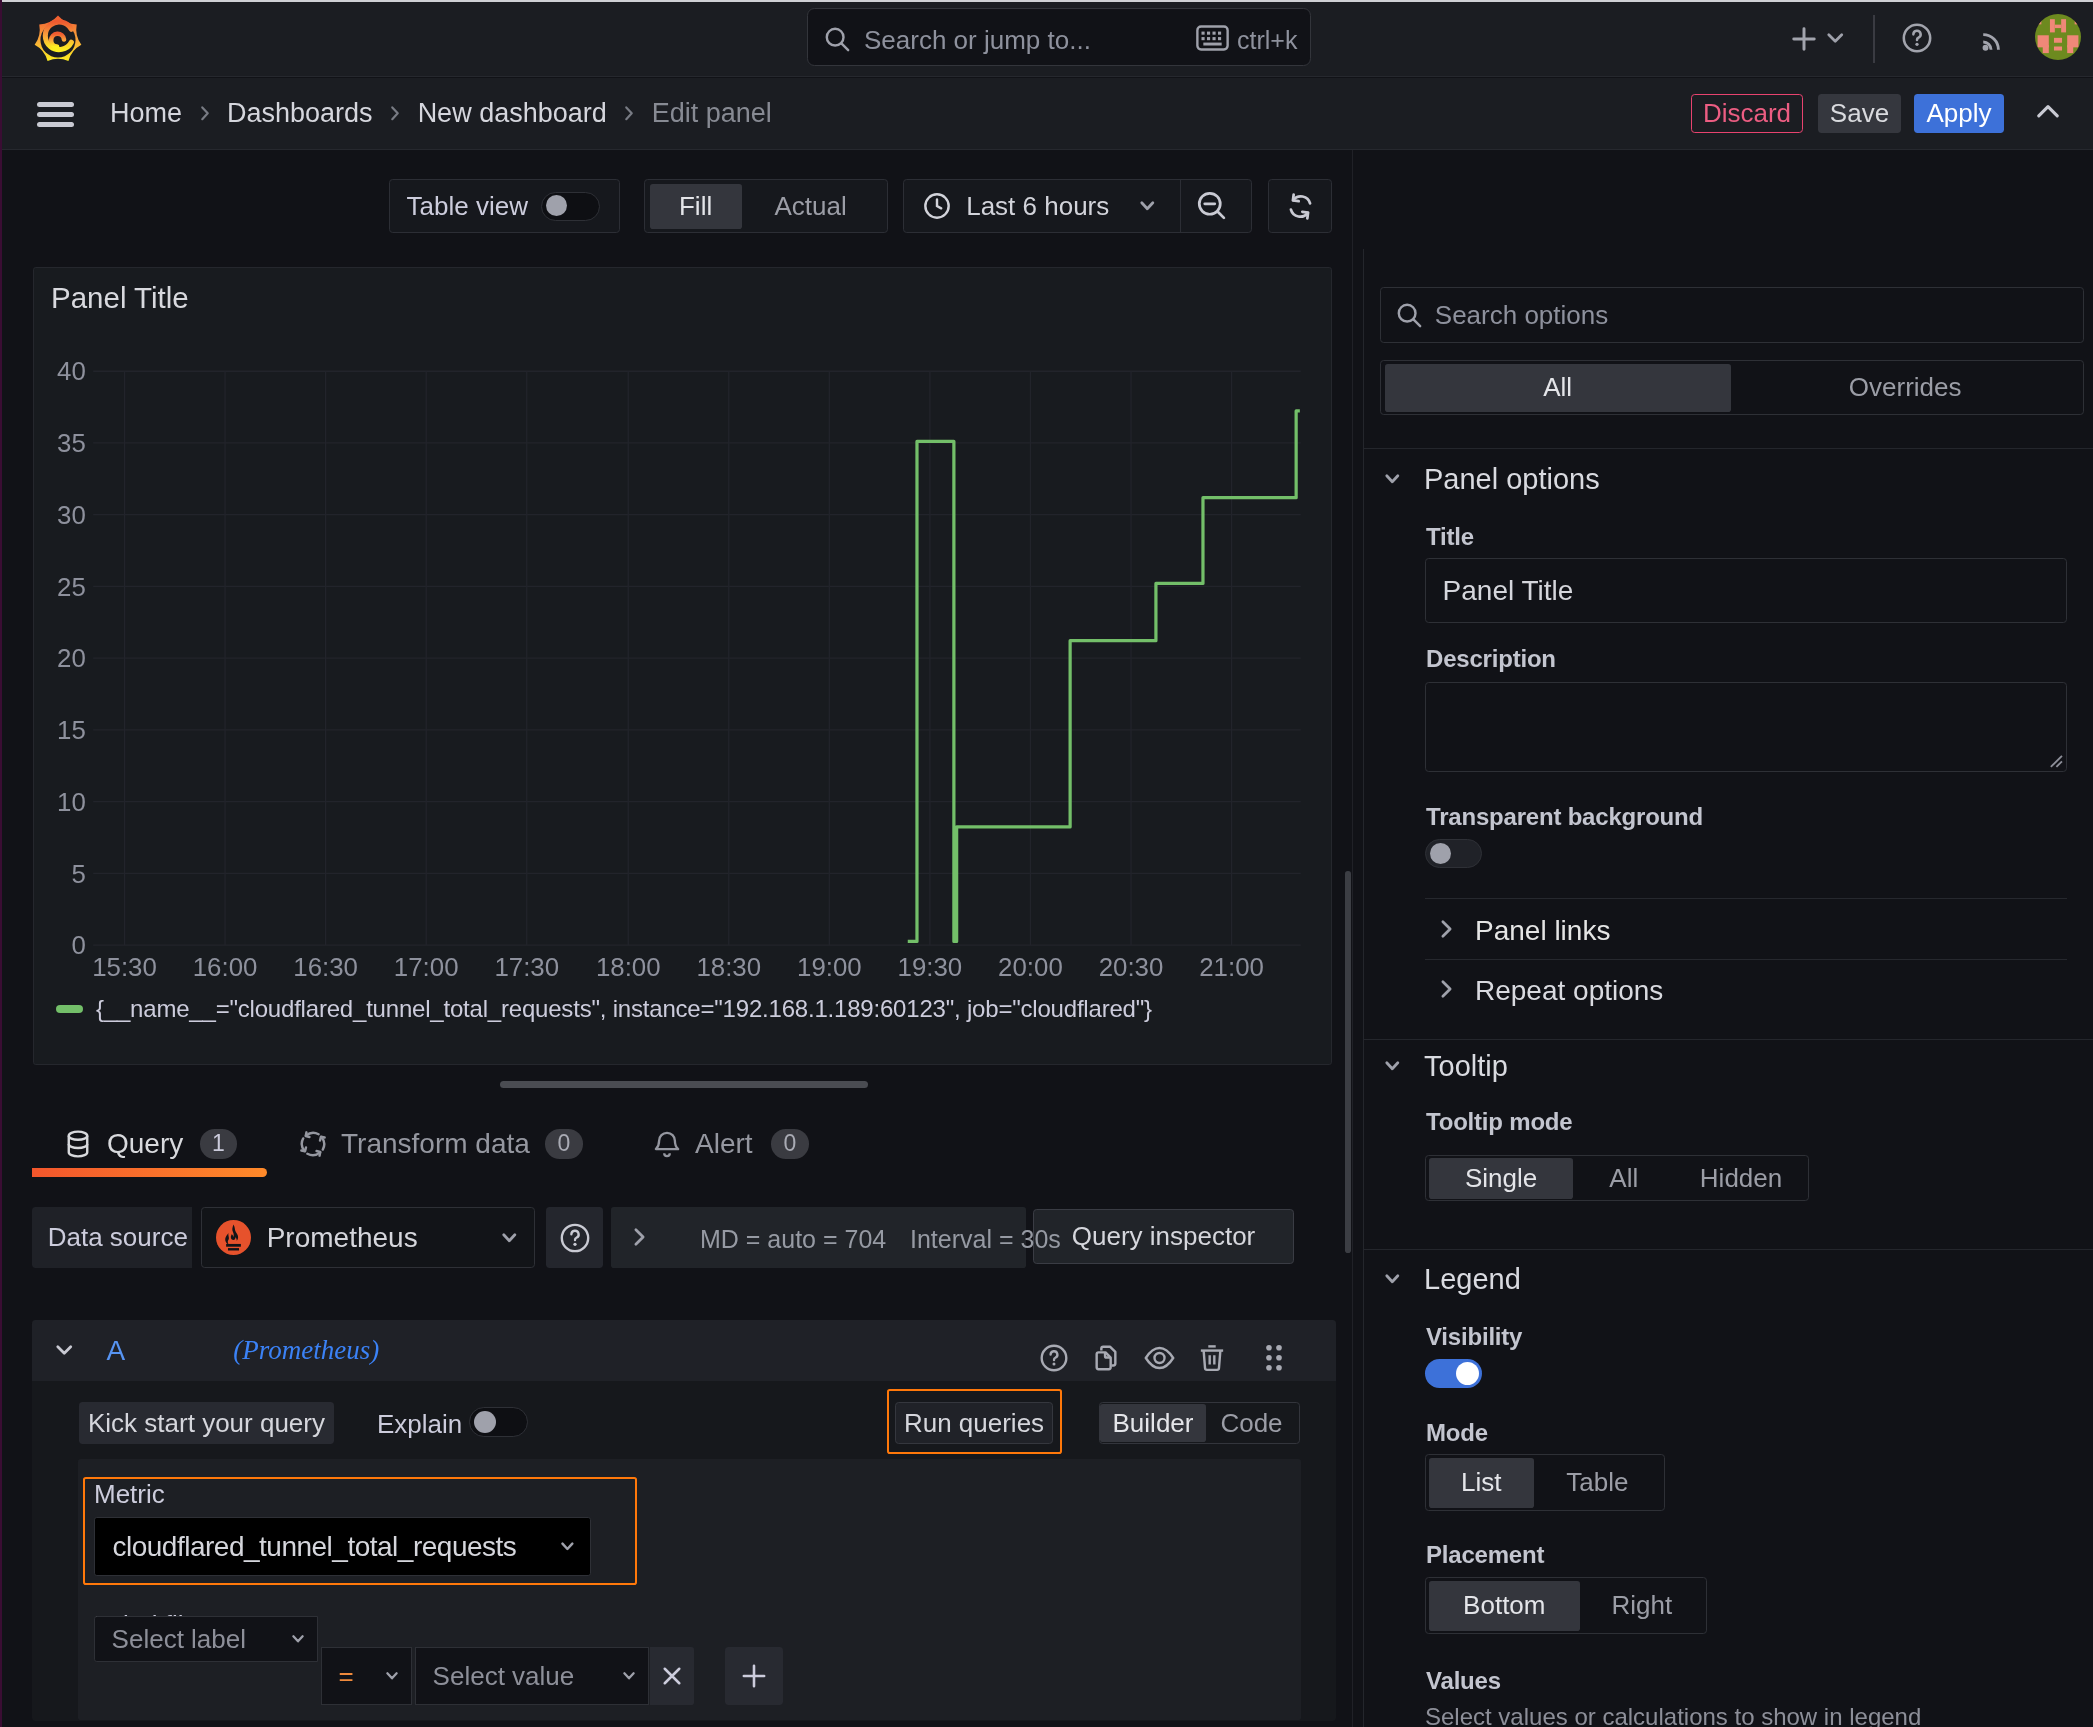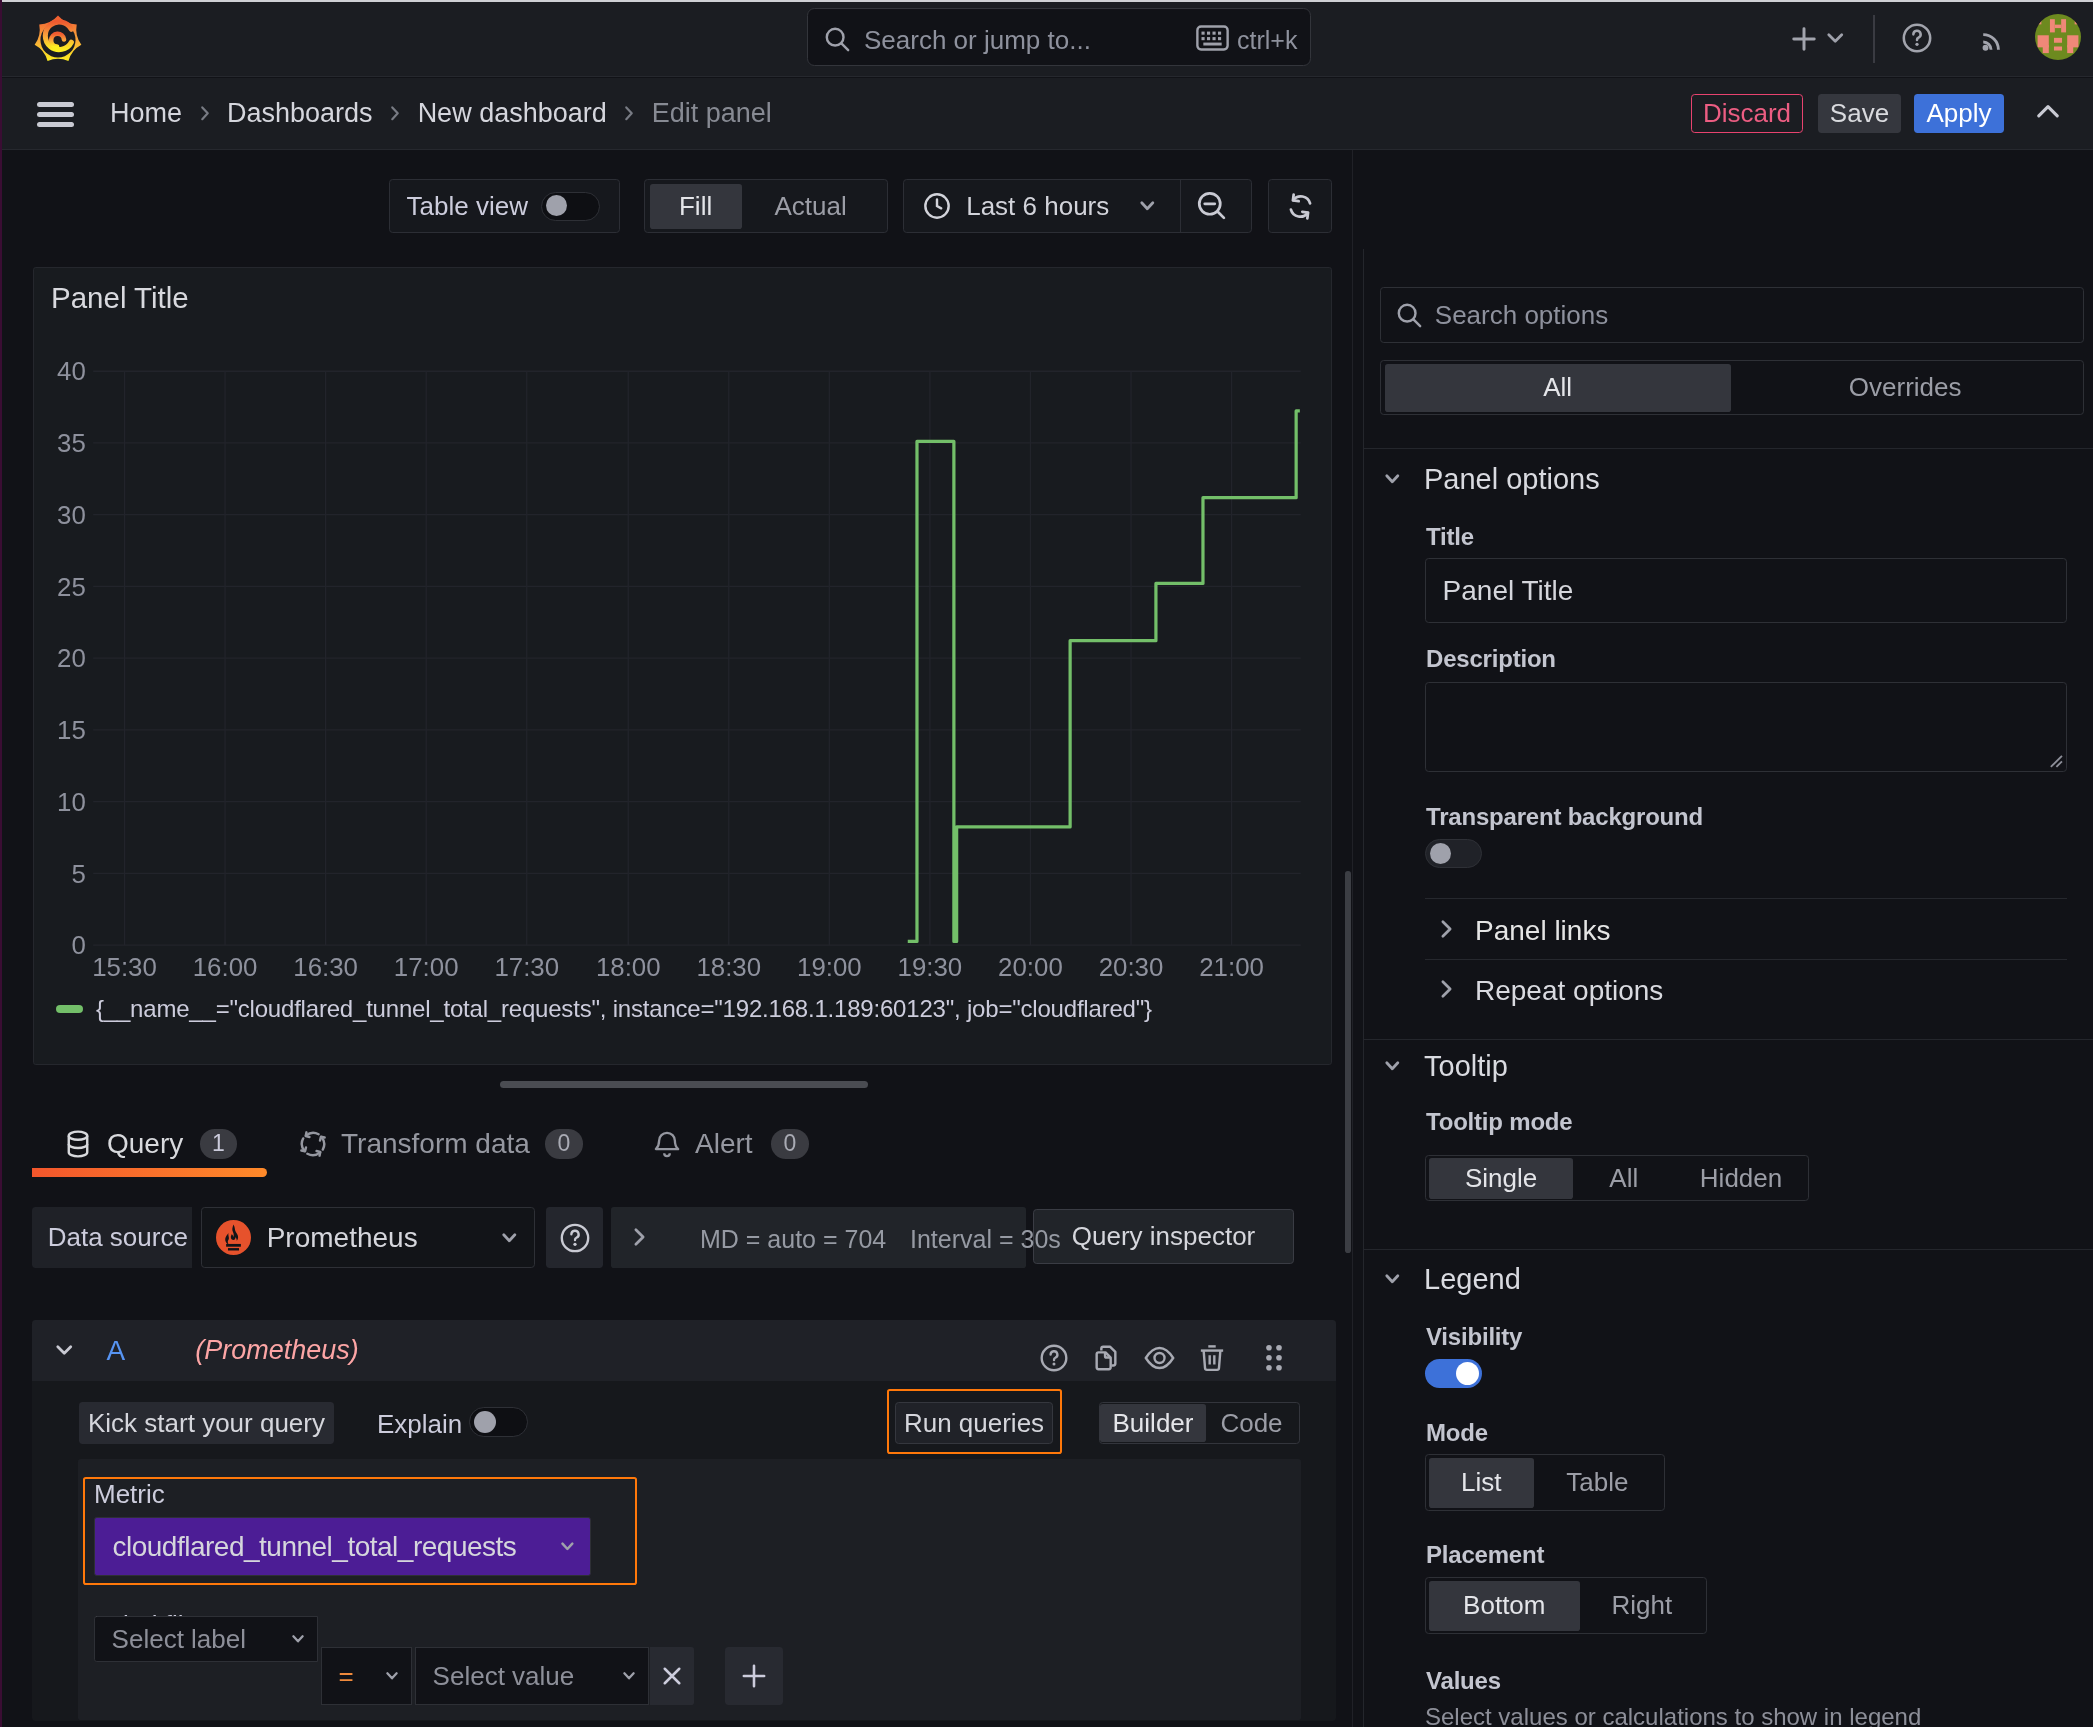--- a/index.html
+++ b/index.html
@@ -295,21 +295,21 @@
     </svg>
 <div class="abs" style="left:700px;top:1225px;color:#969aa3;font-size:25px;">MD = auto = 704</div>
 <div class="abs" style="left:910px;top:1225px;color:#969aa3;font-size:25px;">Interval = 30s</div>
 
 <div class="abs" style="left:32px;top:1320px;width:1304px;height:401px;background:#16181c;border-radius:3.7px;"></div>
 <div class="abs row" style="left:32px;top:1320px;width:1304px;height:61px;background:#1f2127;border-radius:3.7px 3.7px 0 0;">
   <svg width="18.5" height="13" viewBox="0 0 20 14" style="margin-left:23px;">
         <path class="chev" d="M3 3 L10 10 L17 3" style="stroke:#c8c9d2;"></path>
       </svg>
   <span style="margin-left:33px;font-size:28px;font-weight:500;color:#5794f2;">A</span>
-  <span style="margin-left:70px;font-size:27px;font-style:italic;color:#fca5a5;">(Prometheus)</span>
+  <span style="margin-left:108px;font-size:27px;font-style:italic;color:#3b82f6;font-family:Liberation Serif, serif;">(Prometheus)</span>
   <div class="row" style="position:absolute;left:1008px;top:23px;gap:24px;">
     <svg width="28" height="28" viewBox="0 0 33 33">
           <circle cx="16.5" cy="16.5" r="14.5" fill="none" stroke="#a8aab3" stroke-width="2.8"></circle>
           <path d="M12.5 12.5 a4 4 0 1 1 5.5 3.7 c-1.3.5-1.5 1.3-1.5 2.6" fill="none" stroke="#a8aab3" stroke-width="2.8" stroke-linecap="round"></path>
           <circle cx="16.5" cy="23.5" r="1.8" fill="#a8aab3"></circle>
         </svg>
     <svg width="28" height="28" viewBox="0 0 30 30">
           <g fill="none" stroke="#a8aab3" stroke-width="2.6" stroke-linejoin="round">
             <path d="M10 7 V5 a2 2 0 0 1 2-2 h7.5 L25 8.5 V21 a2 2 0 0 1 -2 2 h-2"></path>
             <path d="M5 11 a2 2 0 0 1 2-2 h7.5 L20 14.5 V25 a2 2 0 0 1 -2 2 H7 a2 2 0 0 1 -2-2 Z" fill="#1f2127"></path>
@@ -348,21 +348,21 @@
 <div class="abs" style="left:887px;top:1389px;width:175px;height:65px;border:2.8px solid #ff780a;border-radius:2.8px;"></div>
 <div class="abs btn" style="left:895px;top:1402px;width:158px;height:42px;background:#202228;border:0.9px solid #35373e;color:#d5d6dc;">Run queries</div>
 <div class="abs row" style="left:1099px;top:1402px;width:201px;height:42px;border:0.9px solid #33353c;border-radius:3.7px;background:#16181c;">
   <div class="seg on" style="width:106px;height:38px;">Builder</div>
   <div class="seg" style="width:91px;height:38px;">Code</div>
 </div>
 
 <div class="abs" style="left:78px;top:1459px;width:1223px;height:261px;background:#1d1f24;border-radius:2.8px;"></div>
 <div class="abs" style="left:83px;top:1477px;width:554px;height:108px;border:2.8px solid #ff780a;border-radius:2.8px;"></div>
 <div class="abs t28" style="left:94px;top:1479px;color:#ccccdc;">Metric</div>
-<div class="abs row" style="left:94px;top:1517px;width:497px;height:59px;background:#4c1d95;border:0.9px solid #2e3036;border-radius:2.8px;">
+<div class="abs row" style="left:94px;top:1517px;width:497px;height:59px;background:#000000;border:0.9px solid #2e3036;border-radius:2.8px;">
   <span style="margin-left:17.5px;font-size:28px;letter-spacing:-0.5px;color:#d5d6dc;">cloudflared_tunnel_total_requests</span>
   <svg width="14.8" height="11" viewBox="0 0 18 13" style="margin-left:auto;margin-right:14.8px;">
         <path class="chev" d="M3 3 L9 9.5 L15 3"></path>
       </svg>
 </div>
 <div class="abs" style="left:94px;top:1610px;font-size:26px;font-weight:500;color:#ccccdc;">Label filters</div>
 <div class="abs row" style="left:94px;top:1616px;width:224px;height:46px;background:#111217;border:0.9px solid #2e3036;border-radius:2.8px 0 0 2.8px;">
   <span class="t28" style="margin-left:16.6px;color:#8d8f99;">Select label</span>
   <svg width="14" height="10" viewBox="0 0 18 13" style="margin-left:auto;margin-right:12px;">
         <path class="chev" d="M3 3 L9 9.5 L15 3"></path>

